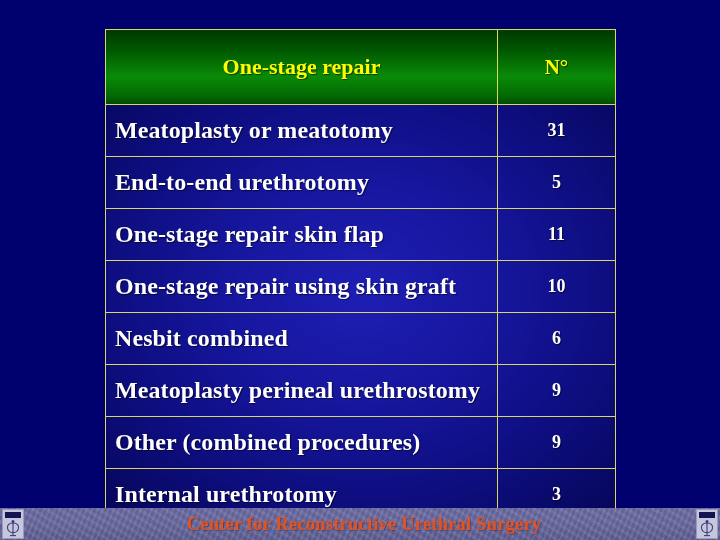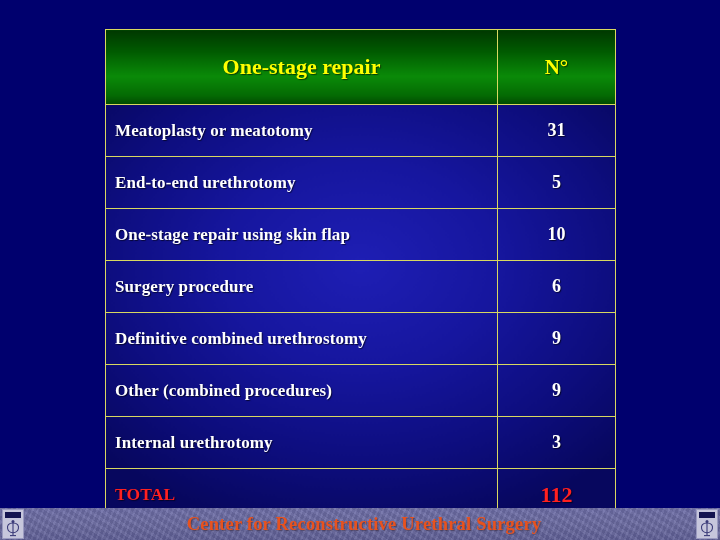--- a/index.html
+++ b/index.html
@@ -62,21 +62,21 @@
     border-color: #d8d860;
   }
   thead tr.header-row th.h-num { font-size: 21px; }
 
   
   tbody td {
     height: 35px;
     vertical-align: middle;
     color: #ffffff;
     font-weight: bold;
-    font-size: 17px;
+    font-size: 24px;
     text-shadow: 1px 1px 1px rgba(0,0,0,0.6);
   }
   tbody td.cell-label {
     text-align: left;
     padding-left: 9px;
     letter-spacing: 0.1px;
   }
   tbody td.cell-num {
     text-align: center;
     font-size: 18px;
@@ -166,29 +166,33 @@
       <tbody>
         <tr>
           <td class="cell-label">Meatoplasty or meatotomy</td>
           <td class="cell-num">31</td>
         </tr>
         <tr>
           <td class="cell-label">End-to-end urethrotomy</td>
           <td class="cell-num">5</td>
         </tr>
         <tr>
-          <td class="cell-label">One-stage repair using skin flap</td>
+          <td class="cell-label">One-stage repair skin flap</td>
+          <td class="cell-num">11</td>
+        </tr>
+        <tr>
+          <td class="cell-label">One-stage repair using skin graft</td>
           <td class="cell-num">10</td>
         </tr>
         <tr>
-          <td class="cell-label">Surgery procedure</td>
+          <td class="cell-label">Nesbit combined</td>
           <td class="cell-num">6</td>
         </tr>
         <tr>
-          <td class="cell-label">Definitive combined urethrostomy</td>
+          <td class="cell-label">Meatoplasty perineal urethrostomy</td>
           <td class="cell-num">9</td>
         </tr>
         <tr>
           <td class="cell-label">Other (combined procedures)</td>
           <td class="cell-num">9</td>
         </tr>
         <tr>
           <td class="cell-label">Internal urethrotomy</td>
           <td class="cell-num">3</td>
         </tr>

